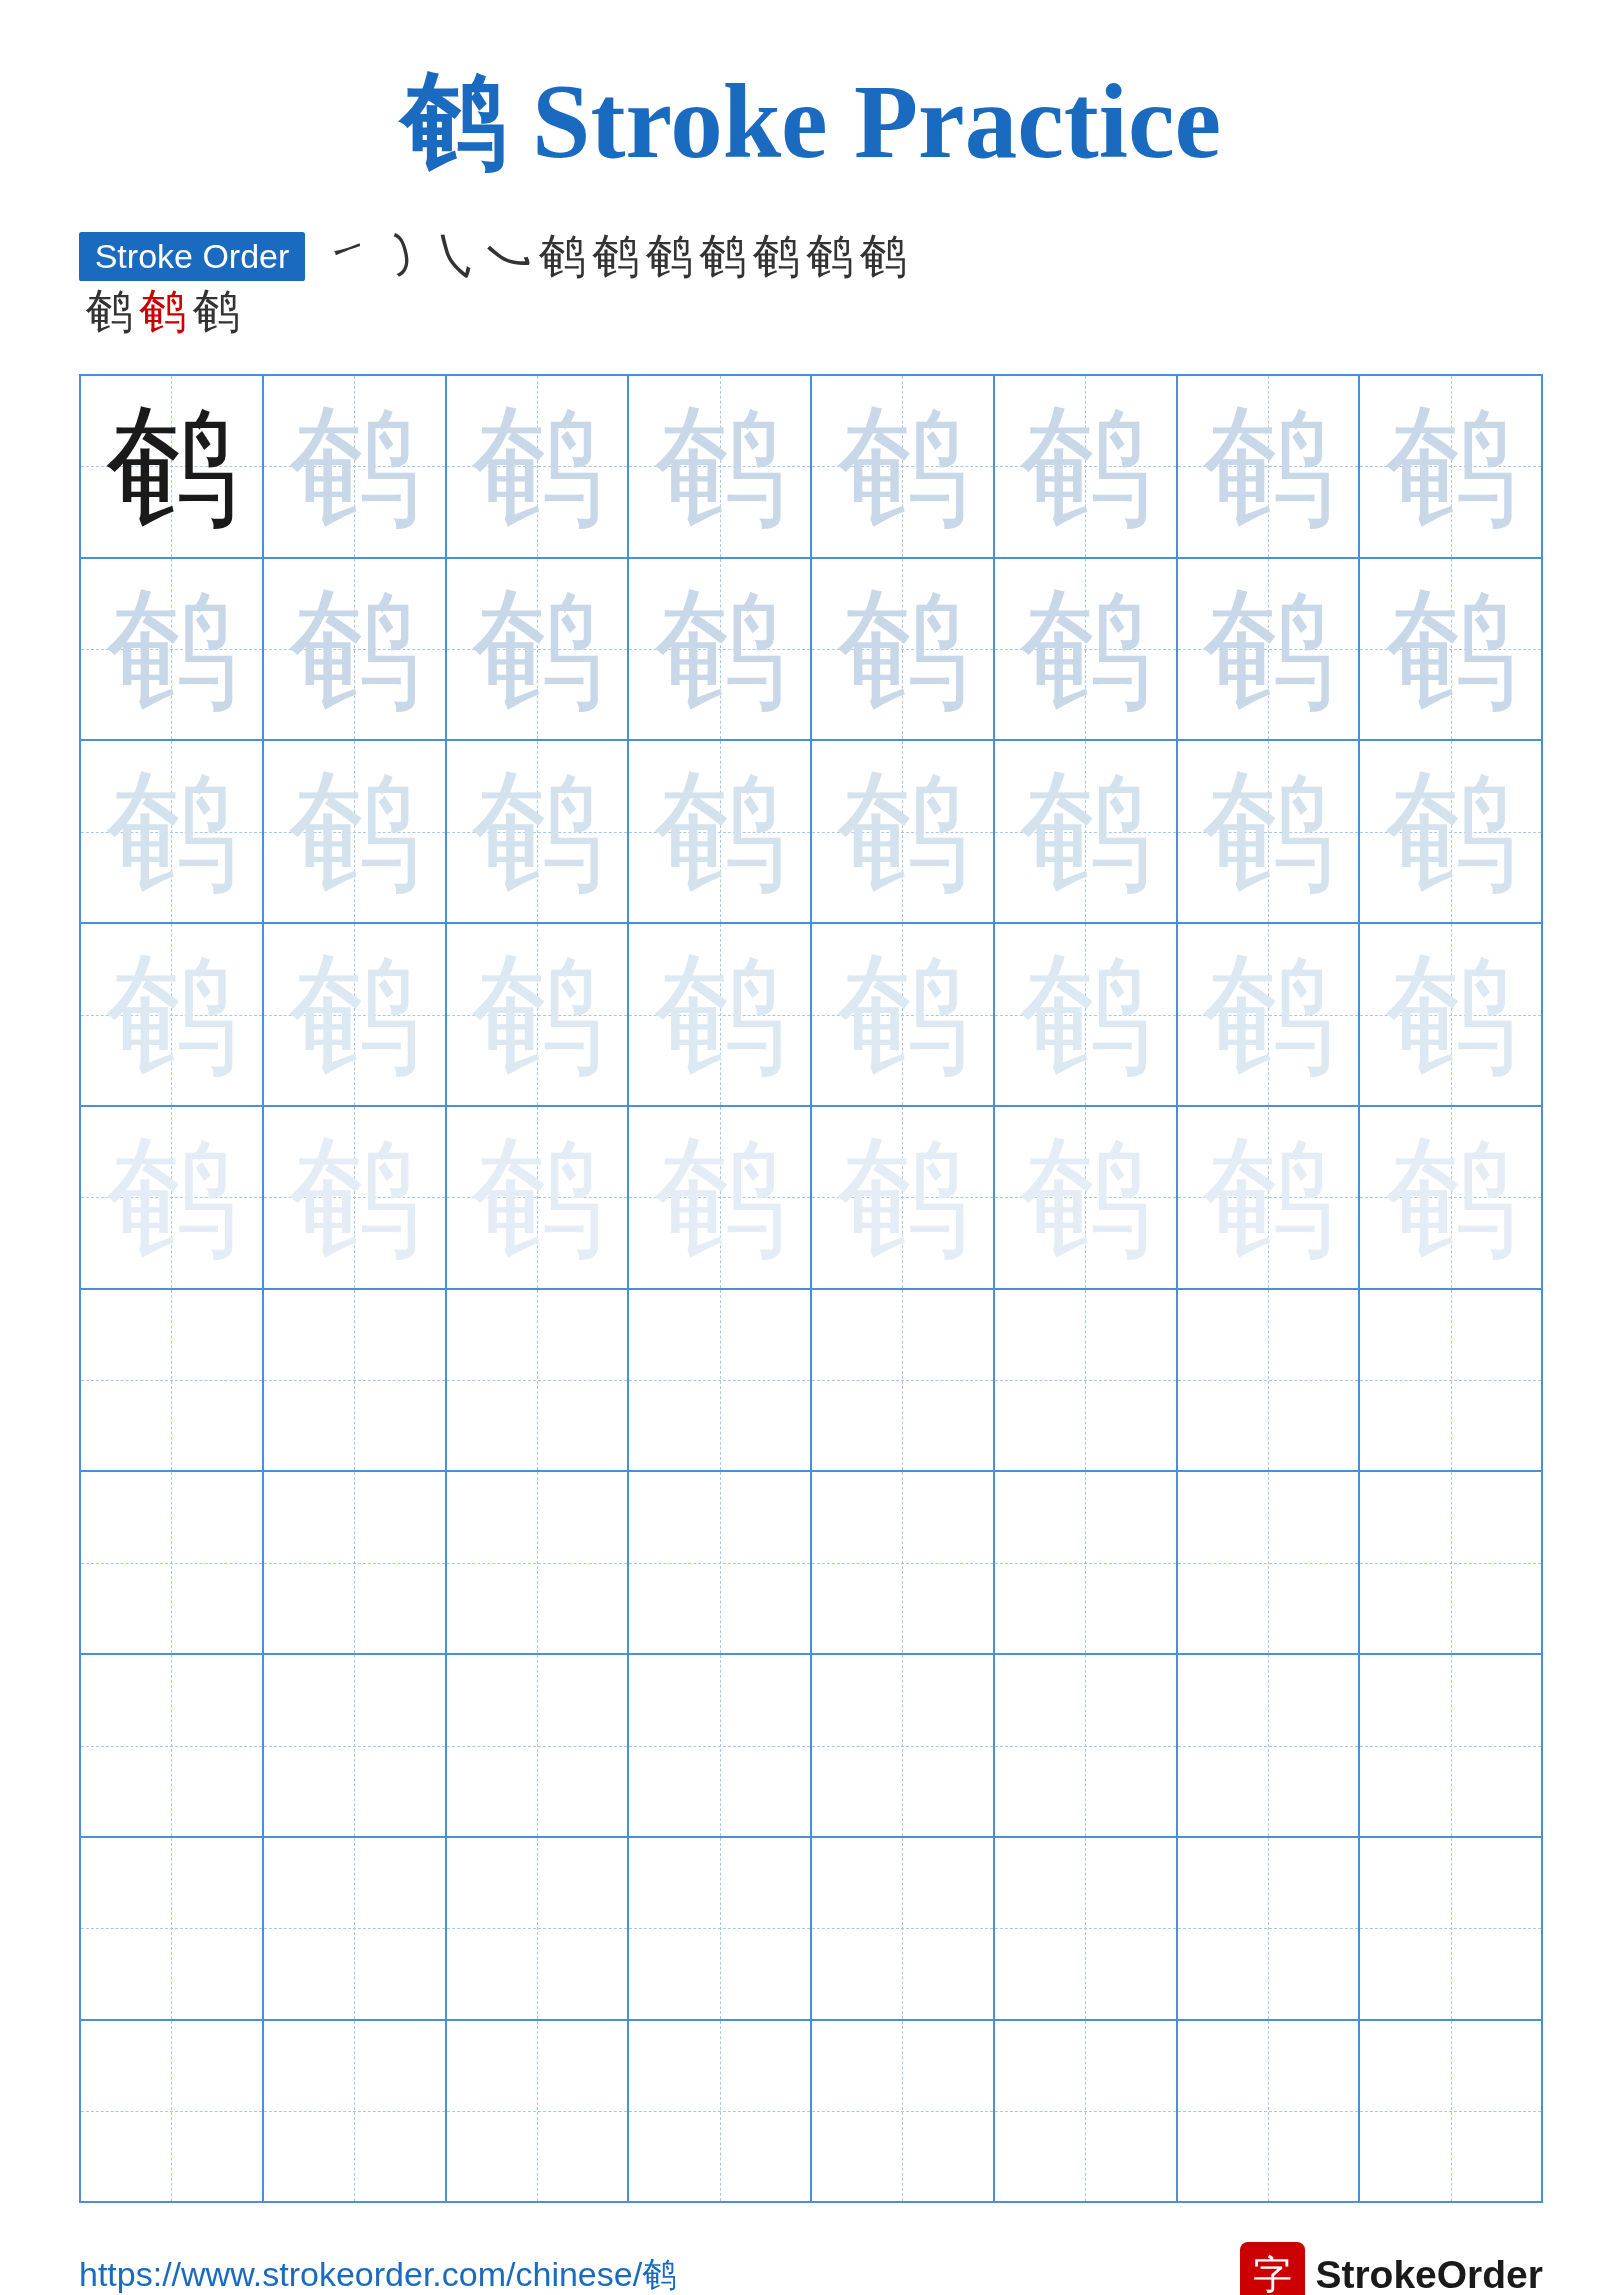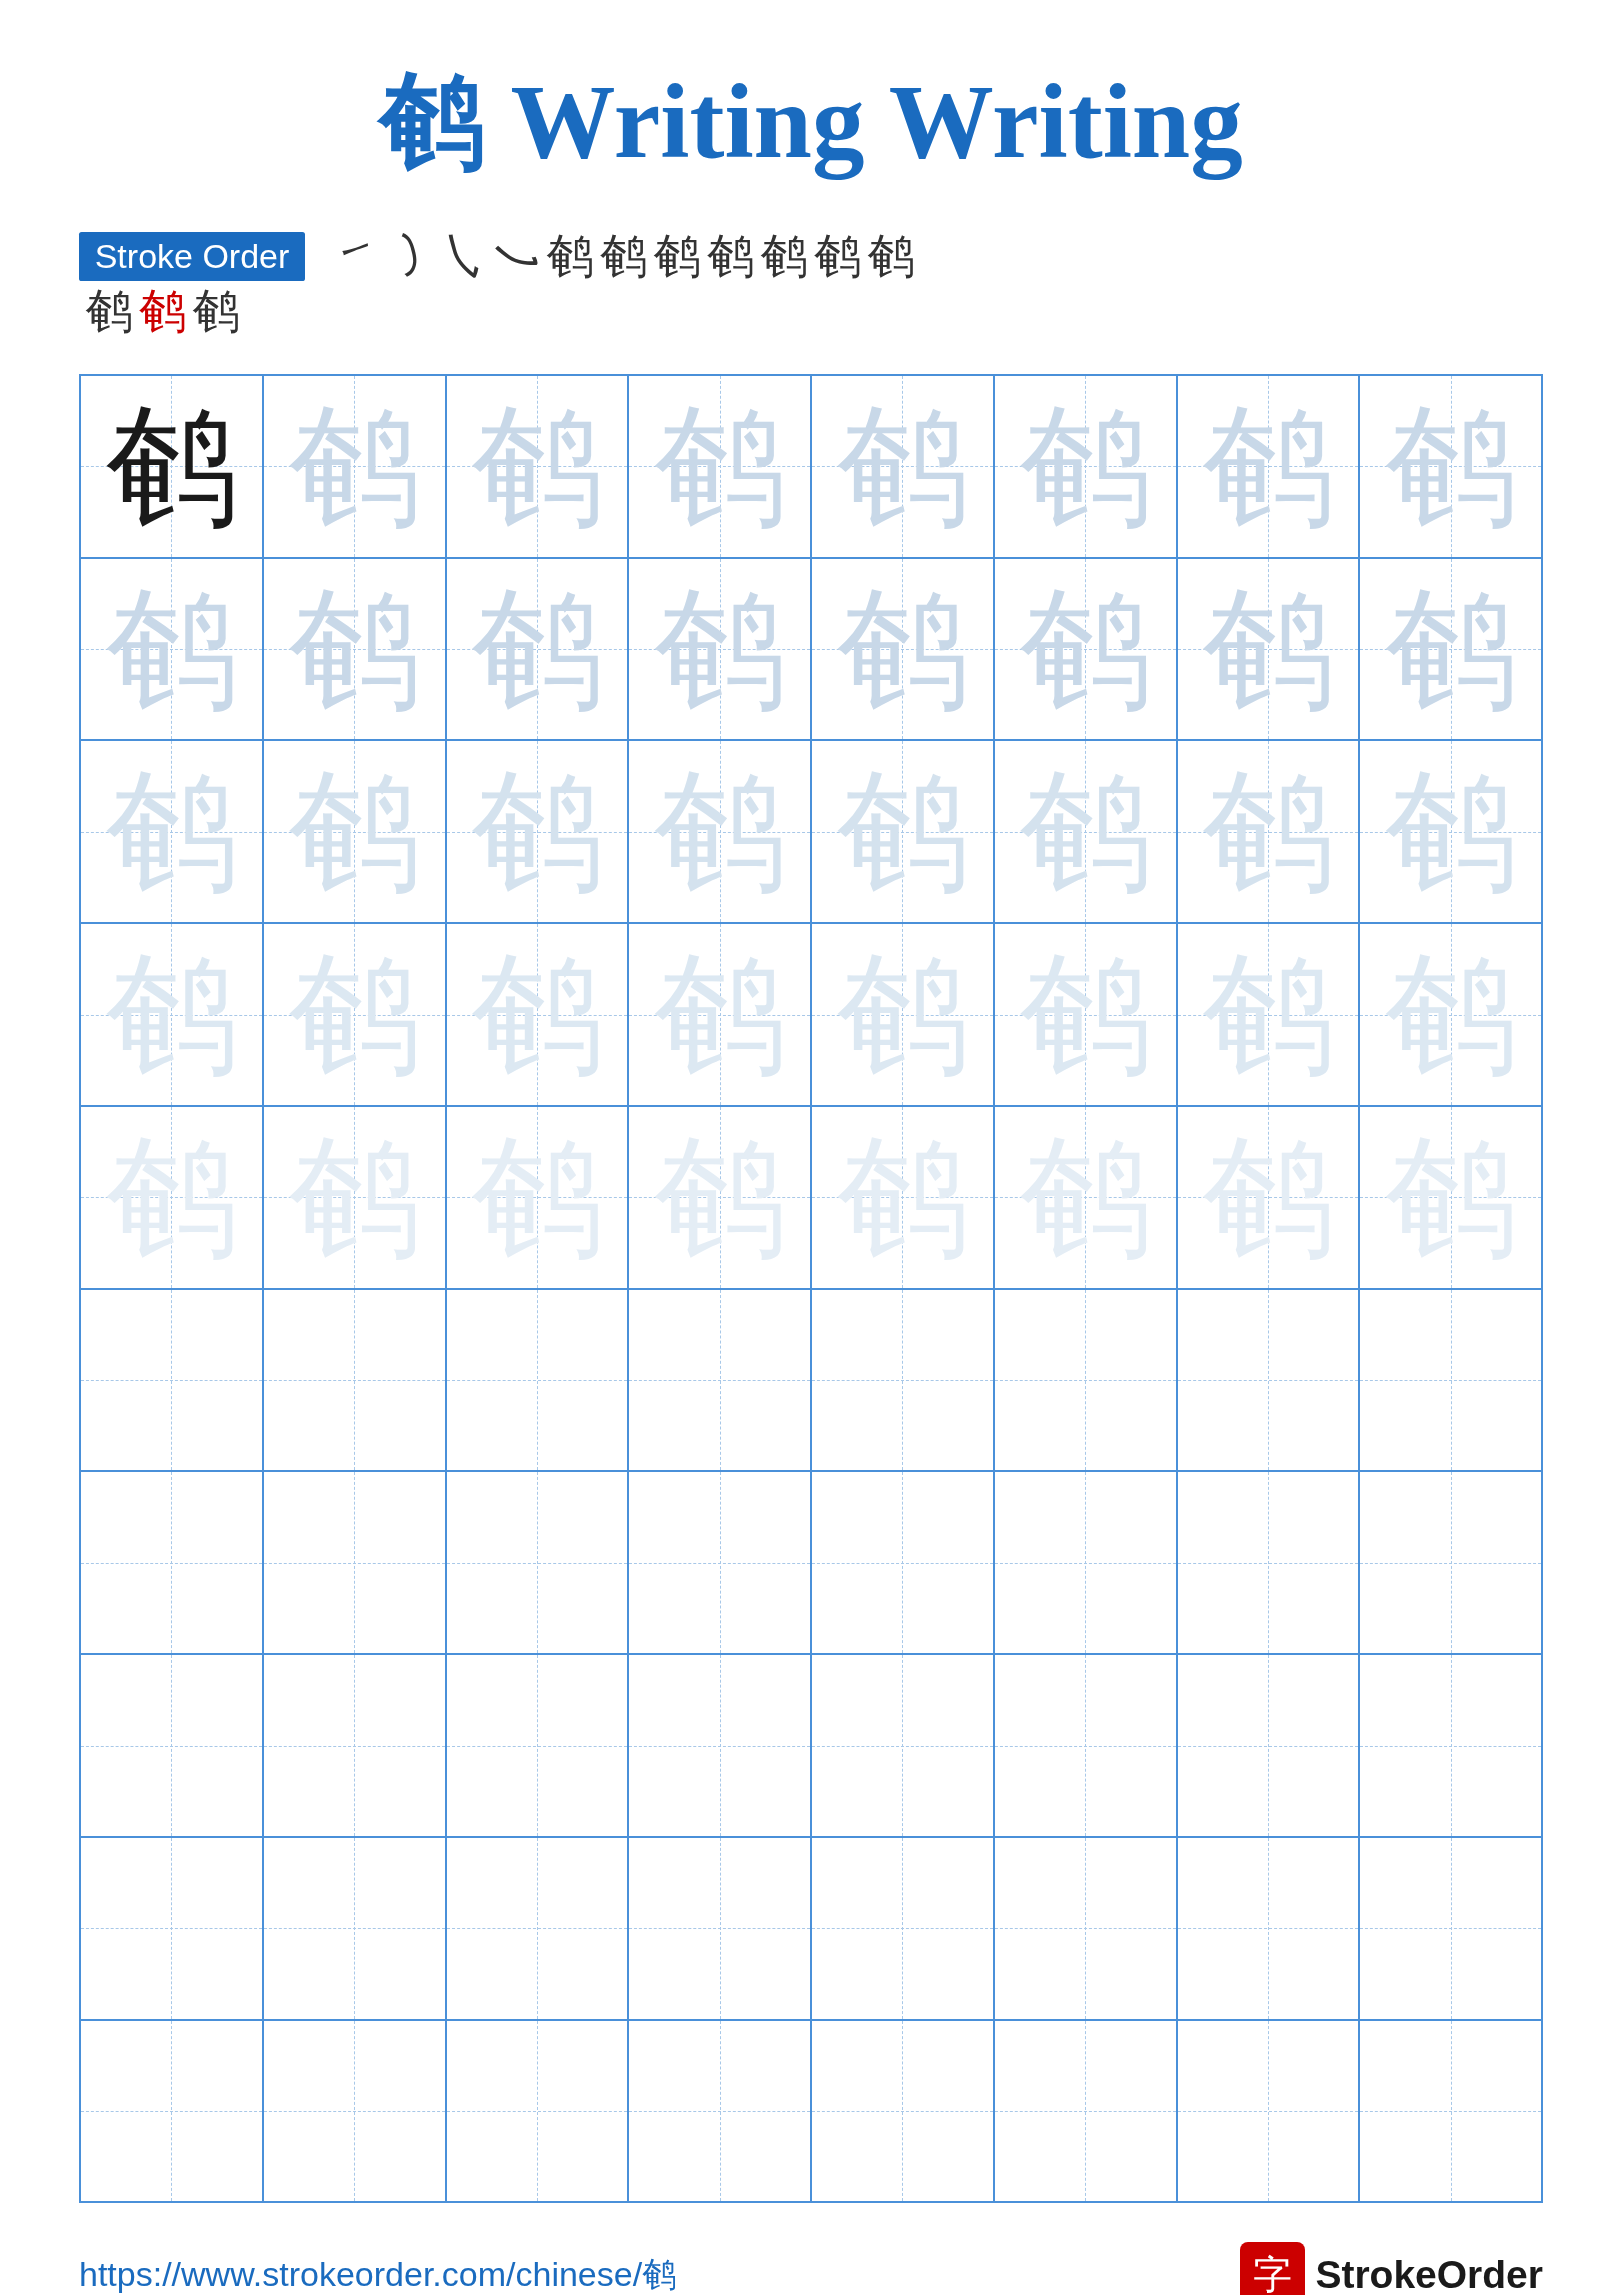--- a/index.html
+++ b/index.html
@@ -47,21 +47,21 @@
     }
 
     .stroke-order-badge {
       background: #1a6bbf;
       color: white;
       font-size: 34px;
       padding: 5.2px 15.7px;
       border-radius: 2.6px;
       font-family: sans-serif;
       white-space: nowrap;
-      margin-right: 21px;
+      margin-right: 13px;
     }
 
     .stroke-char {
       font-size: 47px;
       color: #333;
       line-height: 1;
     }
 
     .stroke-char.red {
       color: #cc0000;
@@ -183,21 +183,21 @@
       color: #1a1a1a;
       font-family: sans-serif;
     }
   </style>
 </head>
 <body>
 
 <div class="page">
 
   <h1 class="title">
-    <span class="char">鹌</span><span> Writing Writing</span>
+    <span class="char">鹌</span><span> Stroke Practice</span>
   </h1>
 
   <div class="stroke-order-section">
     <div class="stroke-order-row">
       <span class="stroke-order-badge">Stroke Order</span>
 
       <span class="stroke-char">㇀</span>
       <span class="stroke-char">㇁</span>
       <span class="stroke-char">㇂</span>
       <span class="stroke-char">㇃</span>

